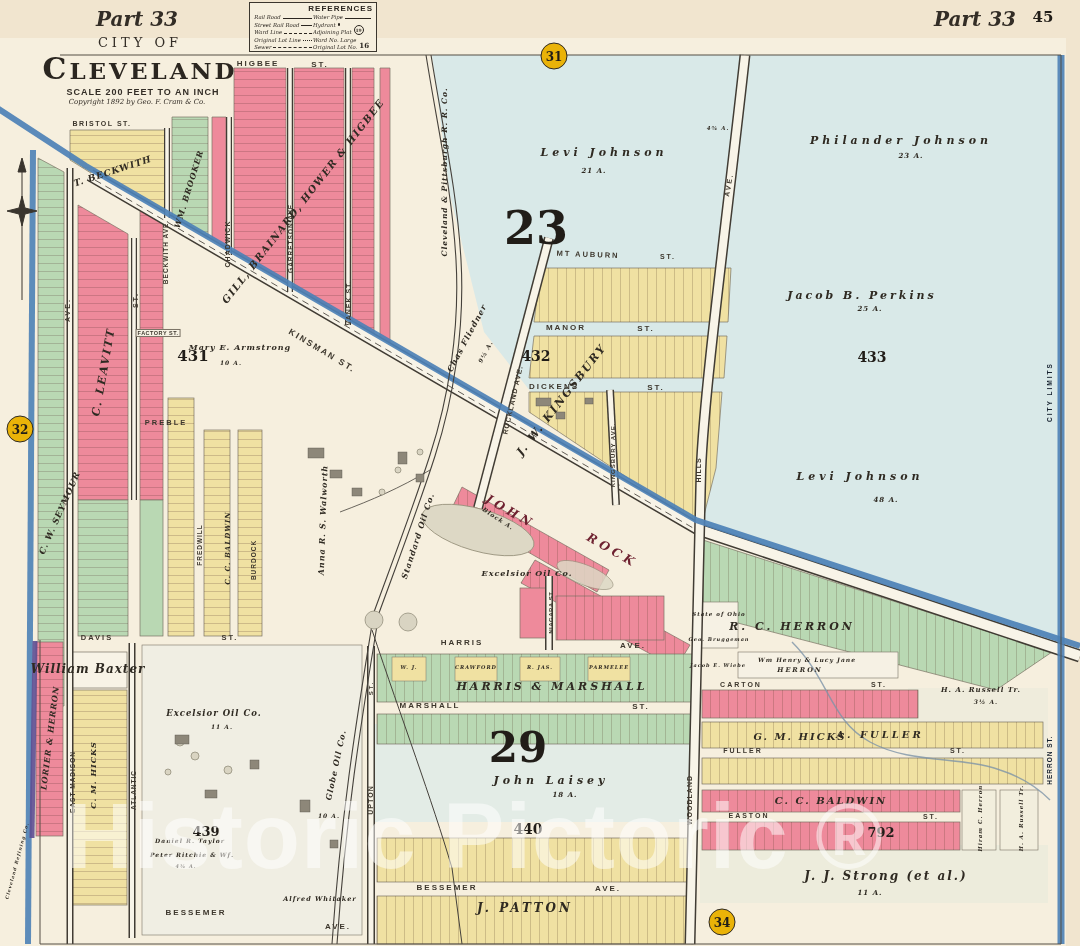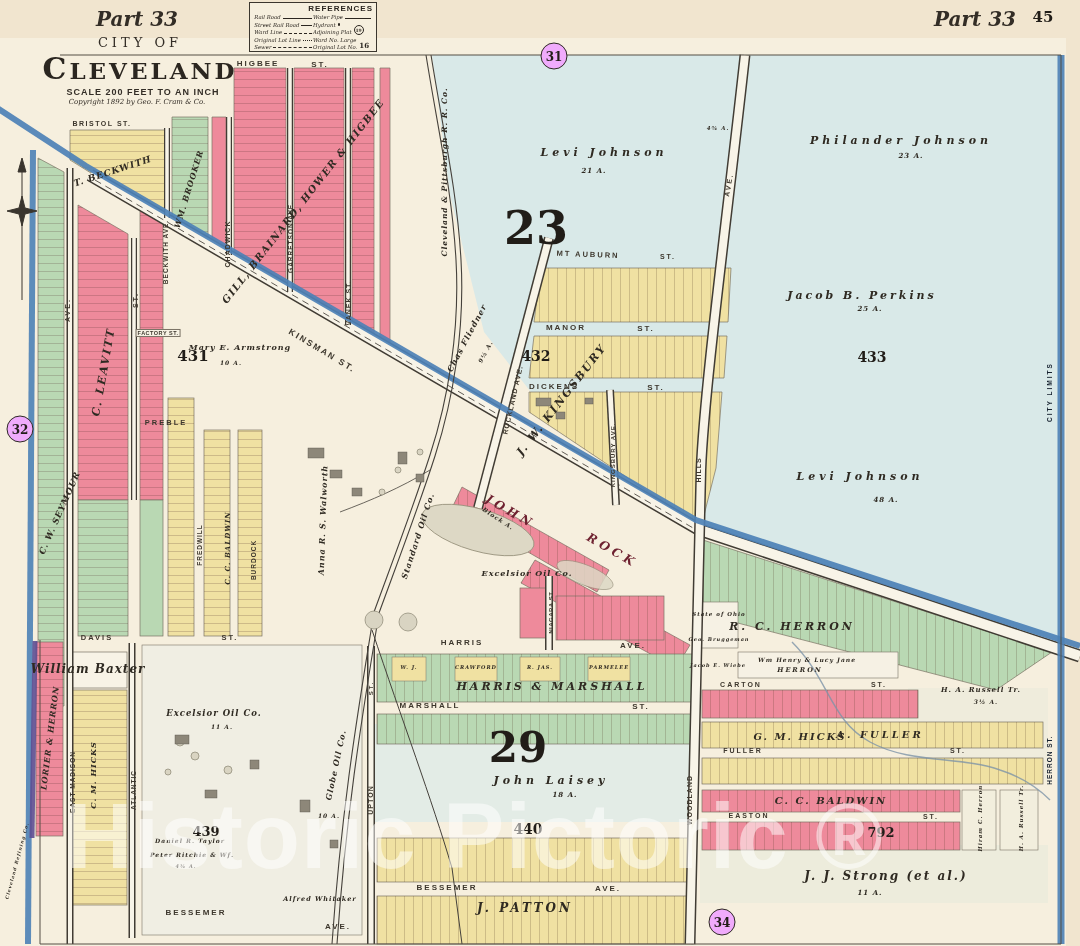--- a/index.html
+++ b/index.html
@@ -7,21 +7,21 @@
        font-family:"DejaVu Serif",serif;}
   #map-svg{position:absolute;left:0;top:0;z-index:1}
   .lbl{position:absolute;transform:translate(-50%,-50%);white-space:nowrap;color:#332d26;
        line-height:1.1;text-align:center;z-index:5}
   .st{font-family:"Liberation Sans",sans-serif;font-weight:700;font-size:8px;
       letter-spacing:2px;color:#3d372d}
   .own{font-family:"DejaVu Serif",serif;font-style:italic;font-weight:700;font-size:10px;
        letter-spacing:1px;color:#2f2a22}
   .num{font-family:"DejaVu Serif",serif;font-weight:700;color:#211d18}
   .circ{position:absolute;transform:translate(-50%,-50%);width:25px;height:25px;border:1.6px solid #2e2a24;
-        border-radius:50%;background:#f0abfc;display:flex;align-items:center;justify-content:center;
+        border-radius:50%;background:#eab308;display:flex;align-items:center;justify-content:center;
         font:700 12px "DejaVu Serif",serif;color:#211d18;z-index:6}
   .title-part{font-family:"DejaVu Serif",serif;font-style:italic;font-weight:700;font-size:20px}
   .cleveland{font-family:"DejaVu Serif",serif;font-weight:700;font-size:23px;letter-spacing:3px;color:#2b2620}
   .cleveland::first-letter{font-size:30px}
   
   #refbox{position:absolute;left:249px;top:2px;width:128px;height:50px;border:1.2px solid #3b362e;
           background:#f6efde;z-index:6;padding:1px 3px;box-sizing:border-box}
   #refbox .rtitle{font:700 8px "Liberation Sans",sans-serif;letter-spacing:1px;text-align:right;color:#2b2620}
   .refcols{display:flex;justify-content:center}
   .refcol{width:49%}

